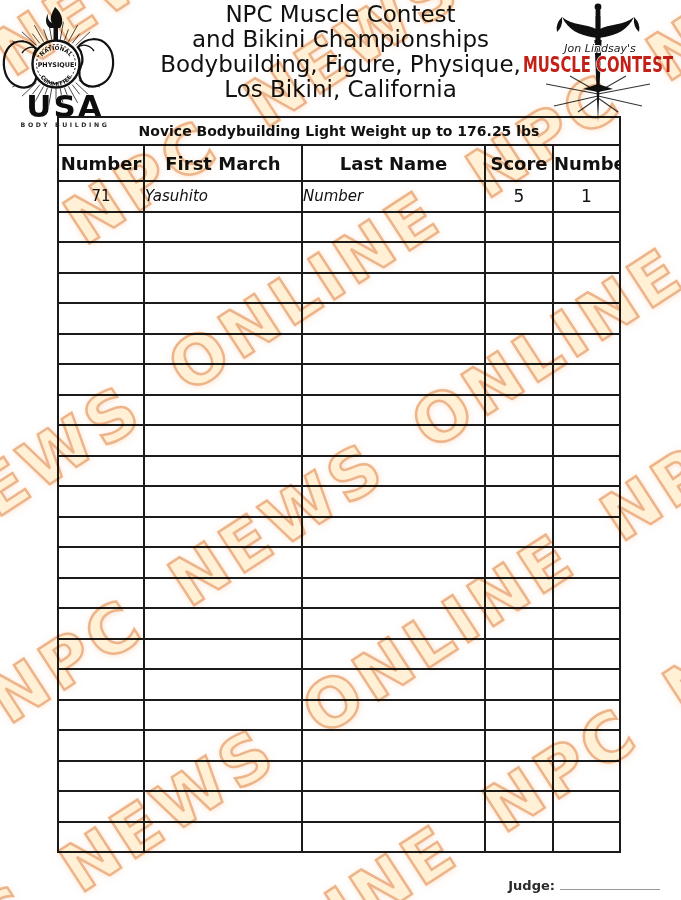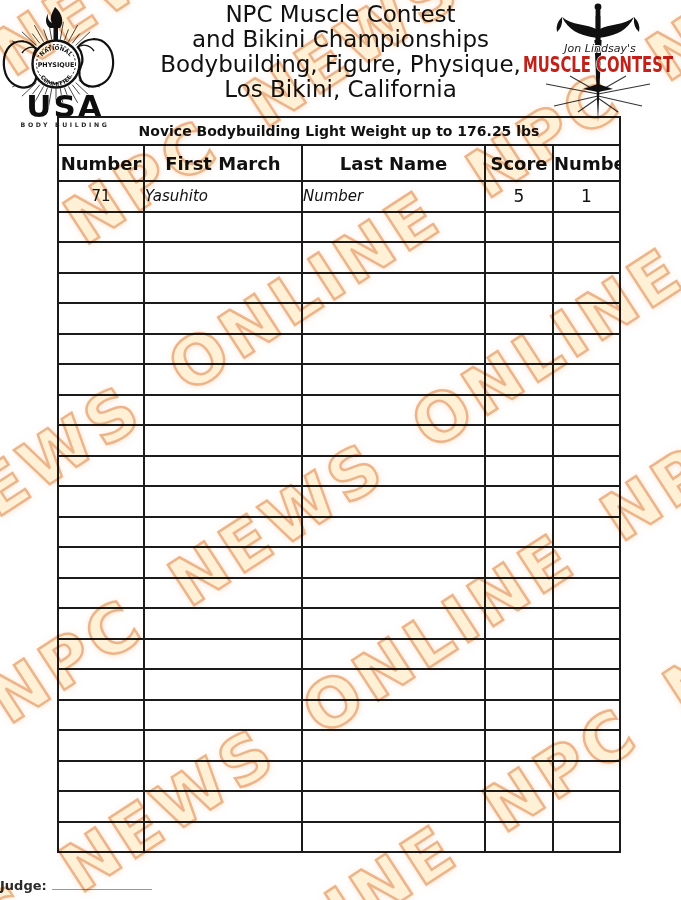--- a/index.html
+++ b/index.html
@@ -40,21 +40,21 @@
   tr.col-head th{
     height:34px;font-size:18px;font-weight:bold;
   }
   tbody td{height:28.5px;font-size:15px;vertical-align:middle;}
   td.c-number{text-align:center;margin-left:24px;}
   td.c-first,td.c-last{text-align:left;padding-left:6px;font-style:italic;}
   td.c-score,td.c-place{text-align:center;font-size:17px;}
   
   .judge-row{
     position:absolute;left:0;top:877px;width:660px;
-    font-size:13px;font-weight:bold;color:#2b2b2b;
+    text-align:right;font-size:13px;font-weight:bold;color:#2b2b2b;
   }
   .judge-blank{
     display:inline-block;width:100px;height:12px;
     border-bottom:1.5px solid #999;margin-left:5px;
   }
   
   .watermark{
     position:absolute;left:0;top:0;width:681px;height:900px;
     pointer-events:none;z-index:5;
     mix-blend-mode:multiply;opacity:.52;

